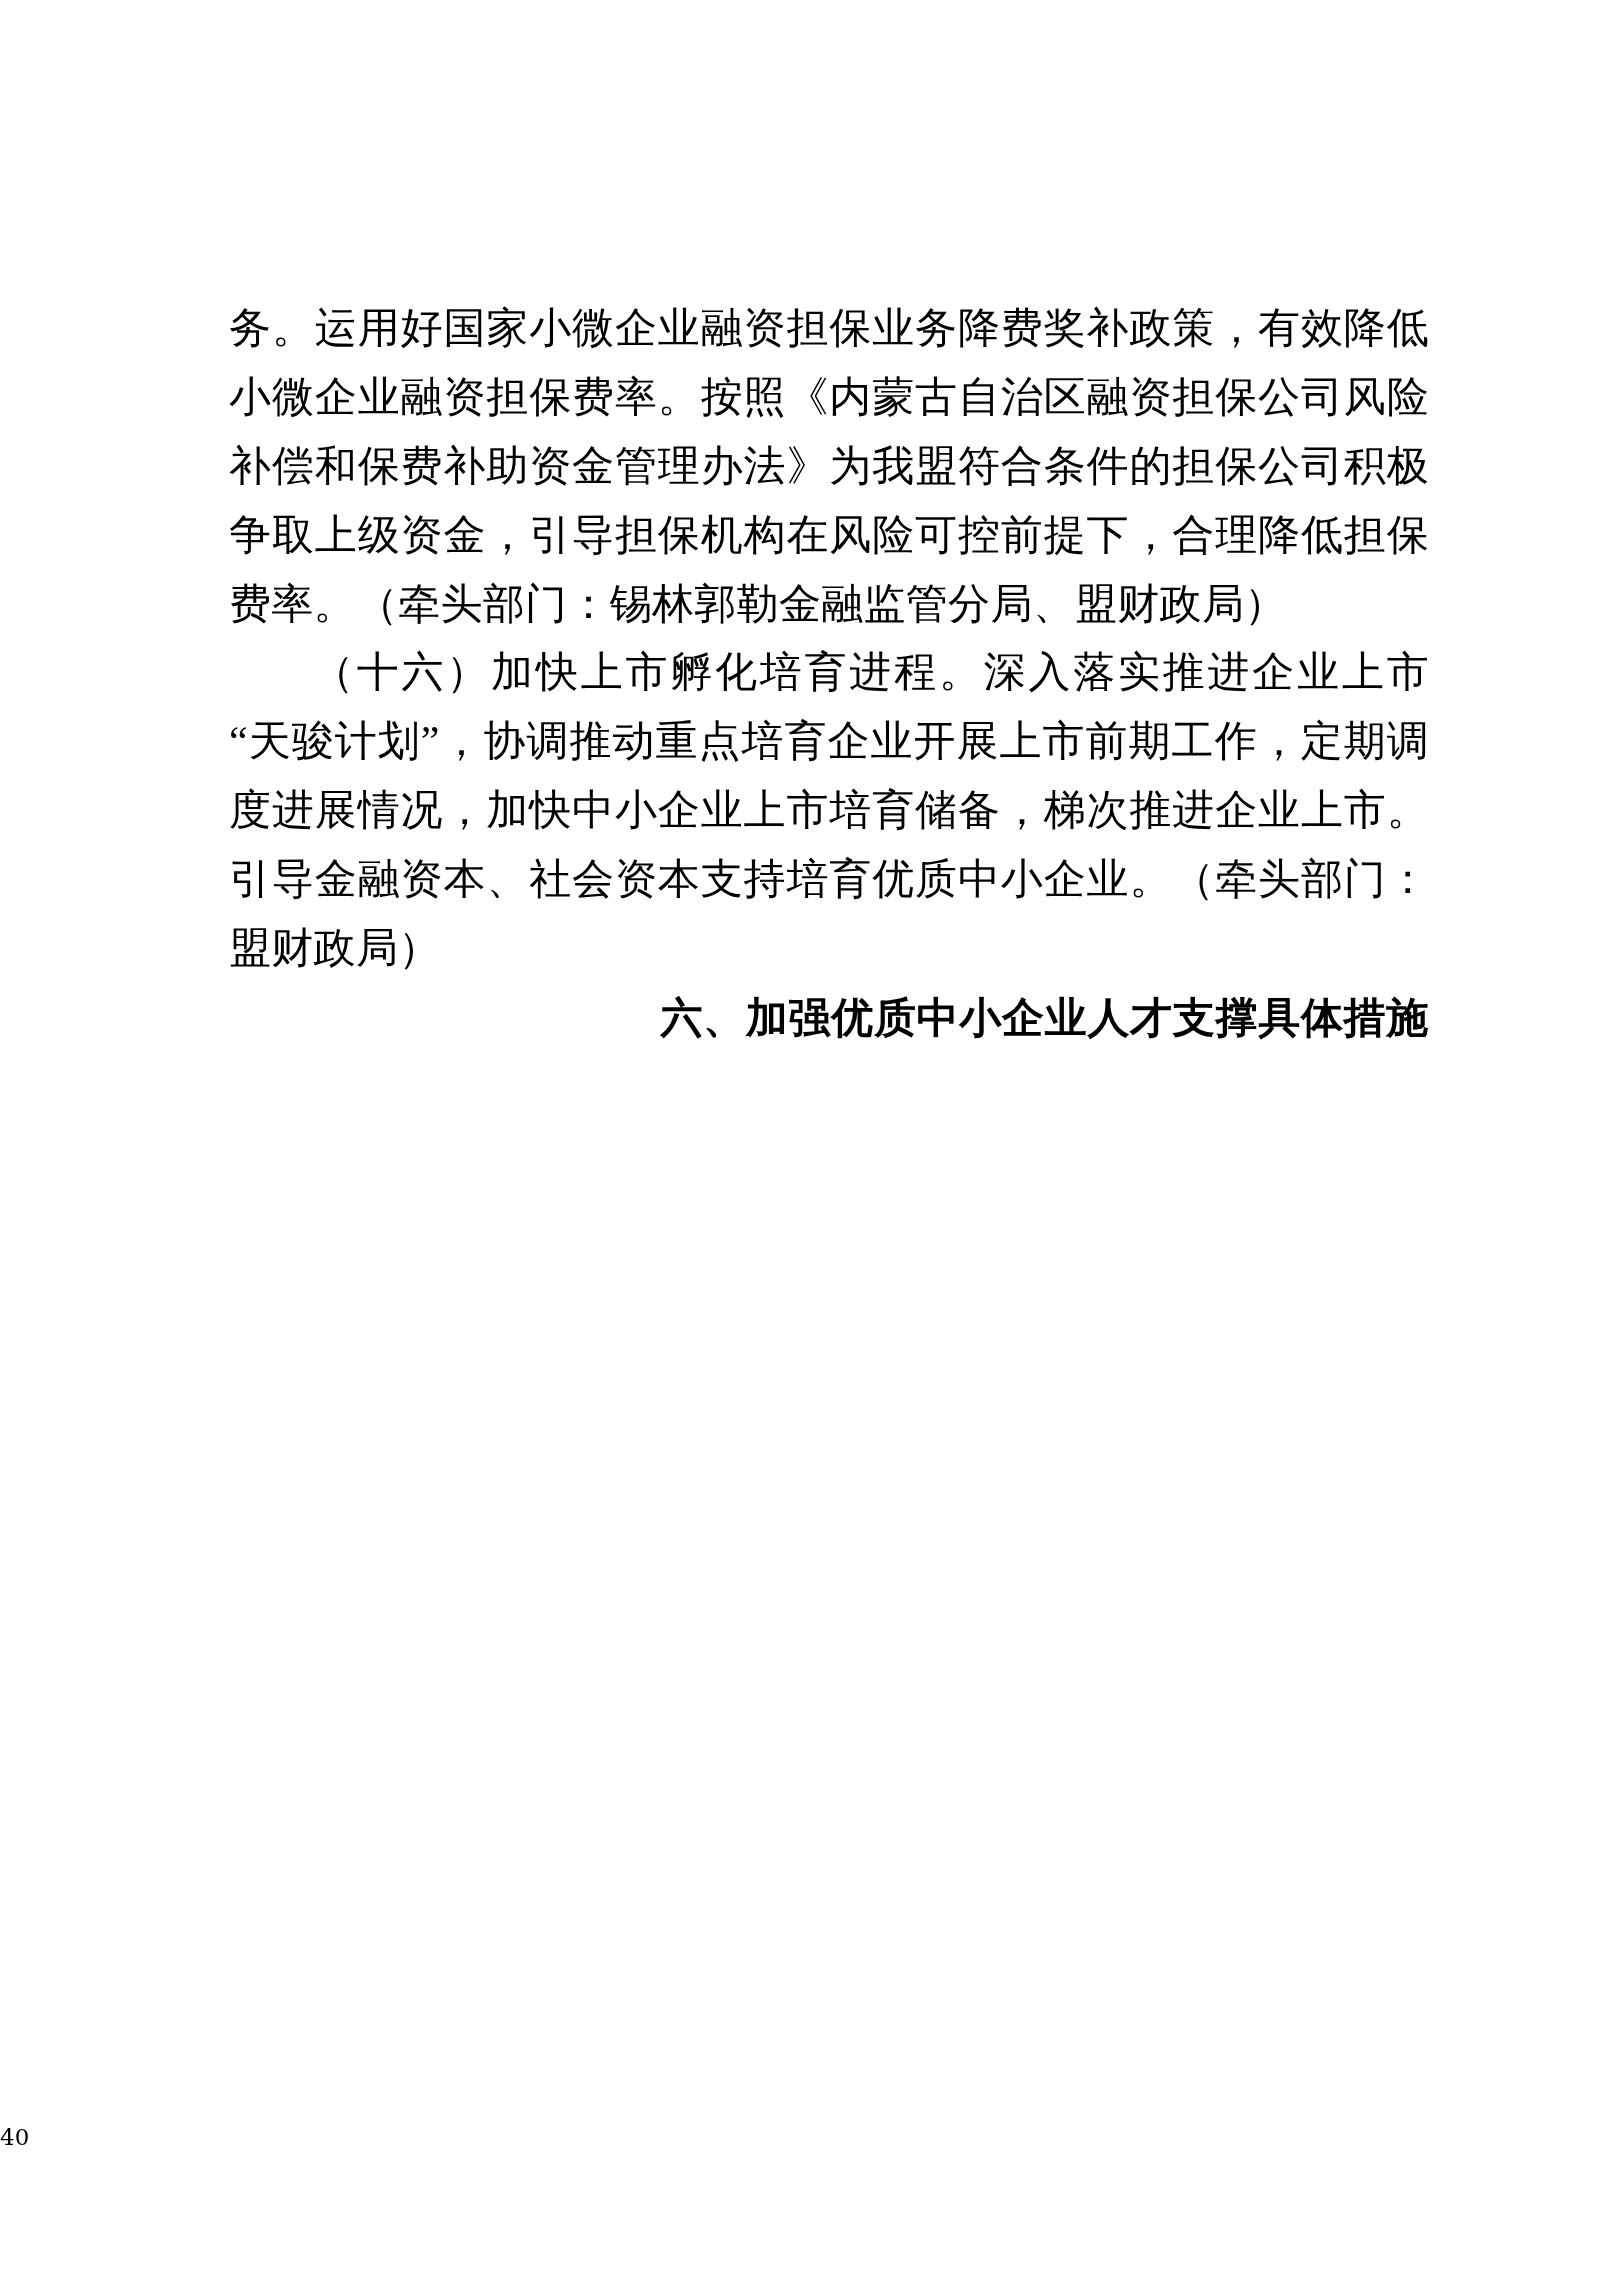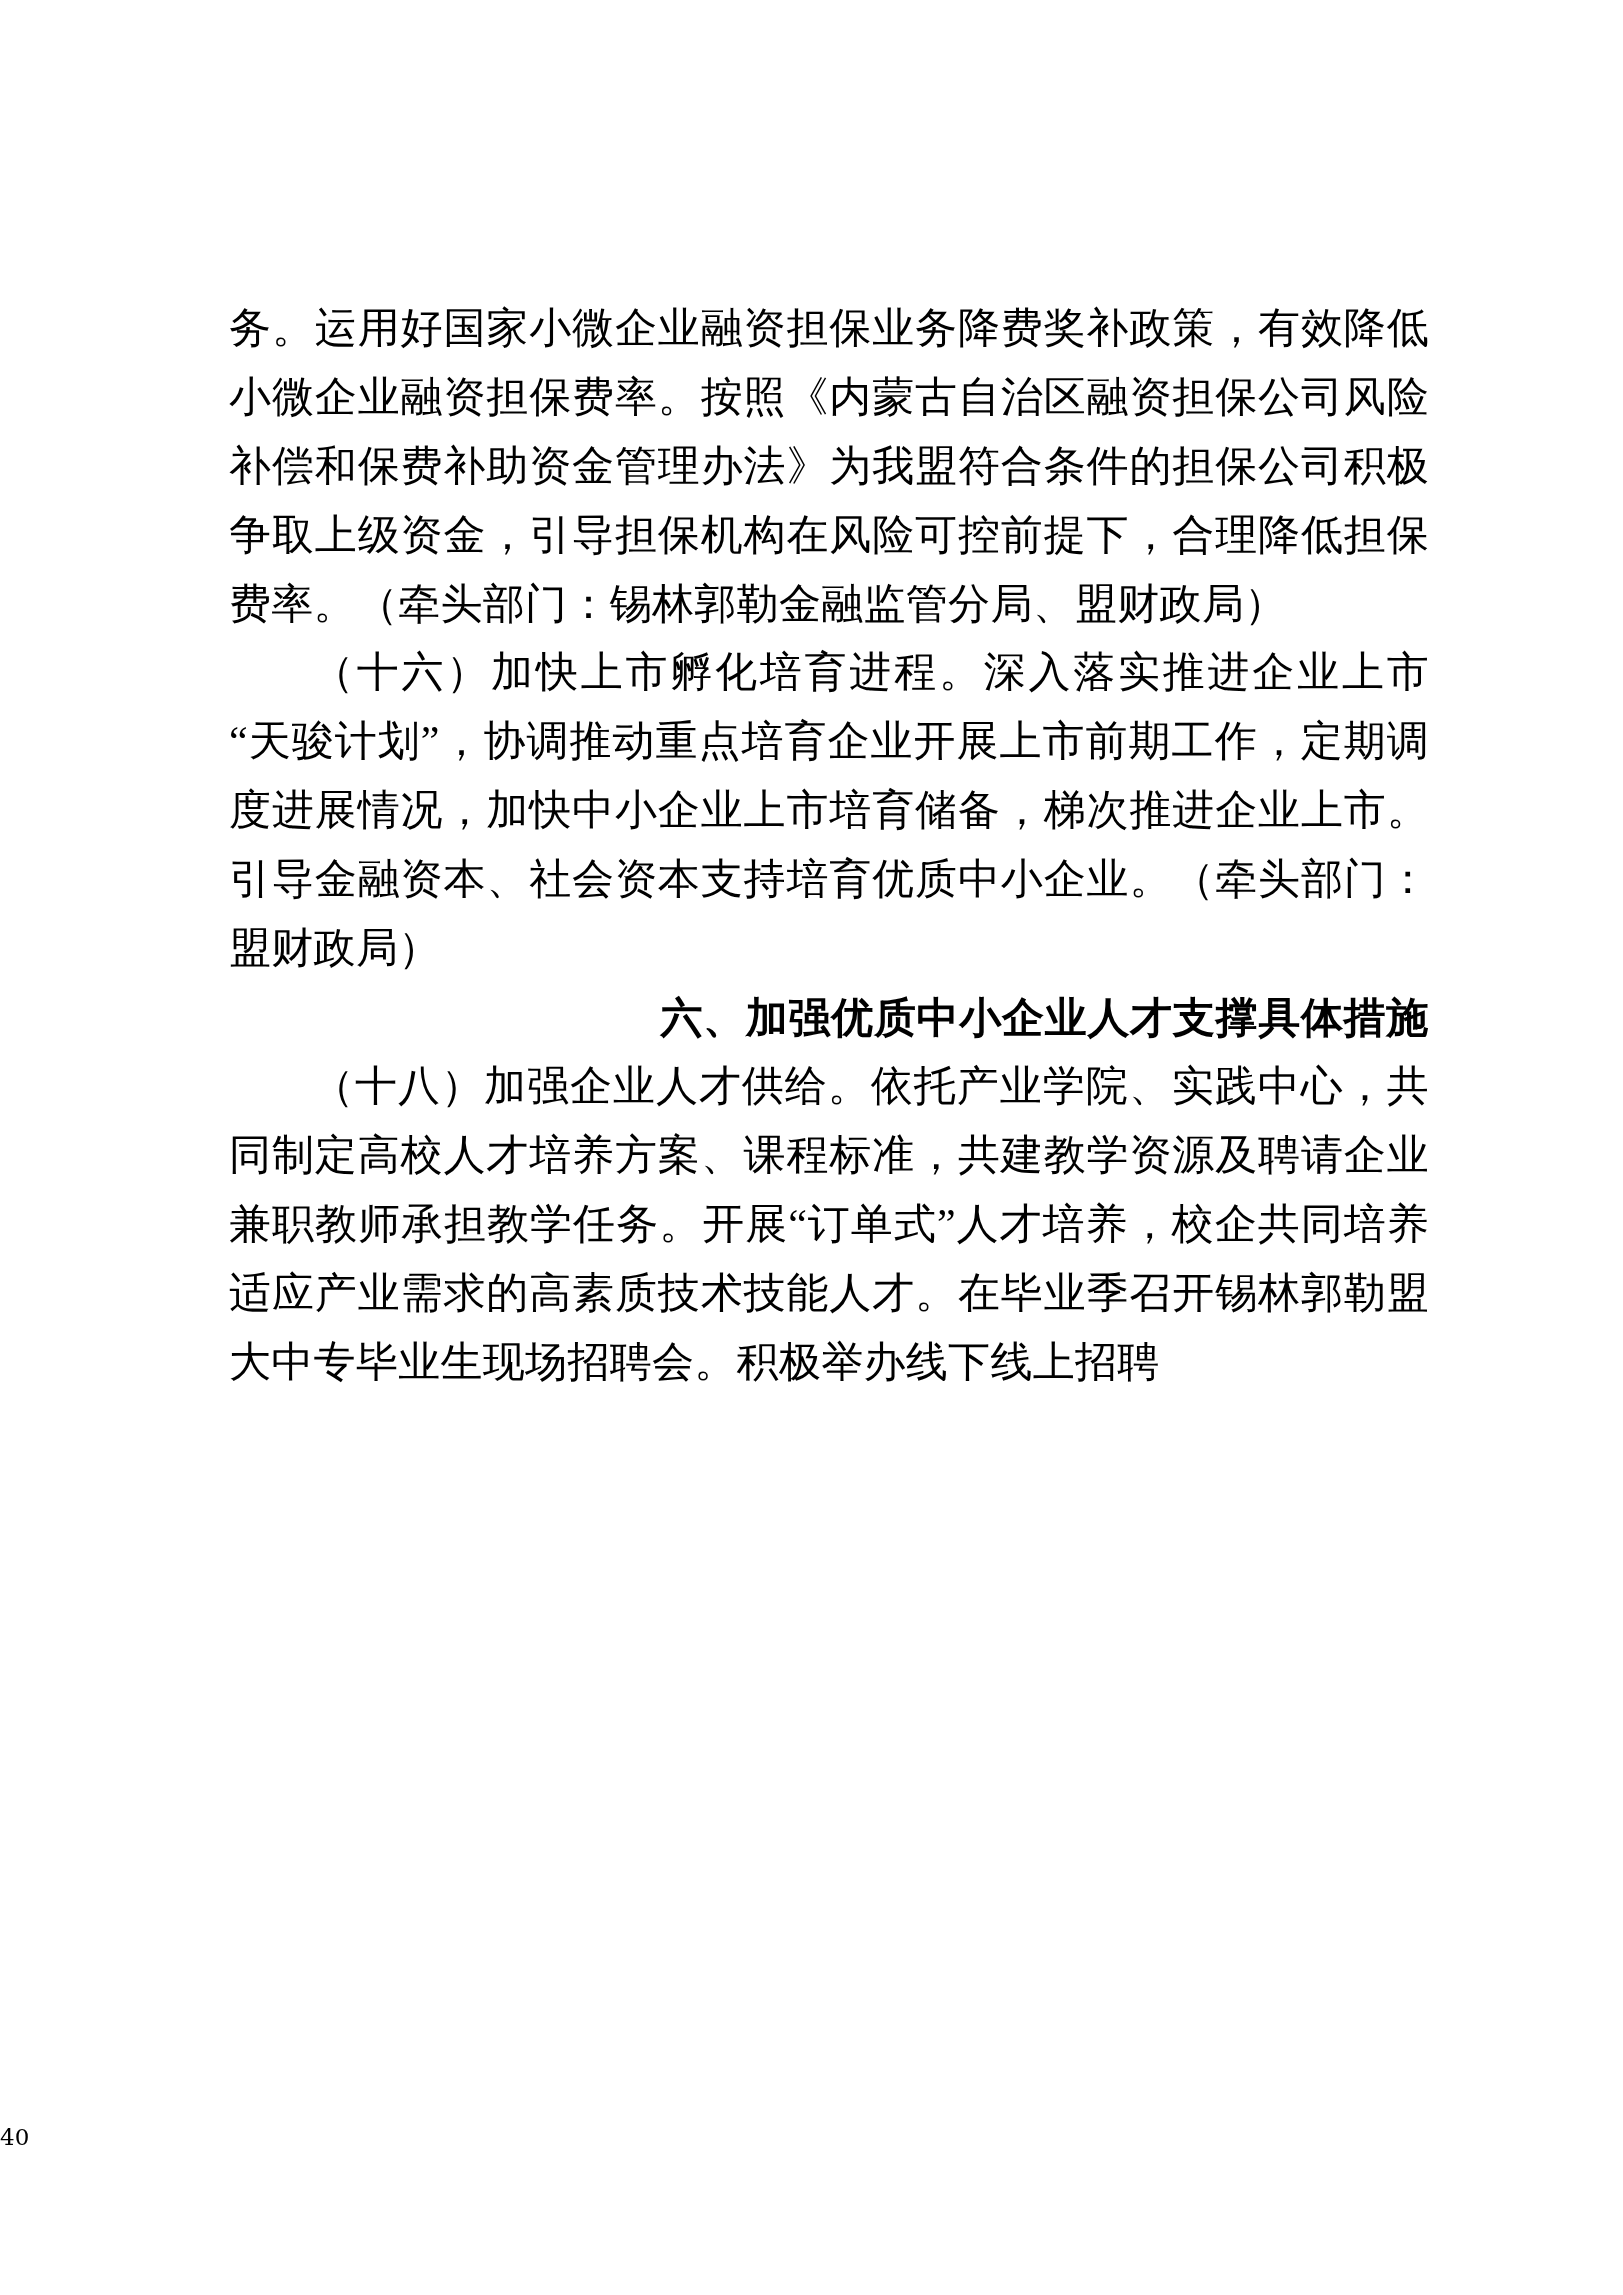--- a/index.html
+++ b/index.html
@@ -64,20 +64,19 @@
 
   <div class="content">
 
     <p class="para">务。运用好国家小微企业融资担保业务降费奖补政策，有效降低小微企业融资担保费率。按照《内蒙古自治区融资担保公司风险补偿和保费补助资金管理办法》为我盟符合条件的担保公司积极争取上级资金，引导担保机构在风险可控前提下，合理降低担保费率。（牵头部门：锡林郭勒金融监管分局、盟财政局）</p>
 
     <p class="para indent">（十六）加快上市孵化培育进程。深入落实推进企业上市“天骏计划”，协调推动重点培育企业开展上市前期工作，定期调度进展情况，加快中小企业上市培育储备，梯次推进企业上市。引导金融资本、社会资本支持培育优质中小企业。（牵头部门：盟财政局）</p>
 
 
     <h2 class="heading">六、加强优质中小企业人才支撑具体措施</h2>
 
-    <p class="para indent">（十八）加强企业人才供给。依托产业学院、实践中心，共同制定高校人才培养方案、课程标准，共建教学资源及聘请企业兼职教师承担教学任务。开展“订单式”人才培养，校企共同培养适应产业需求的高素质技术技能人才。在毕业季召开锡林郭勒盟大中专毕业生现场招聘会。积极举办线下线上招聘</p>
 
   </div>
 
   <div class="page-number">40</div>
 
 </div>
 
 
 </body></html>

